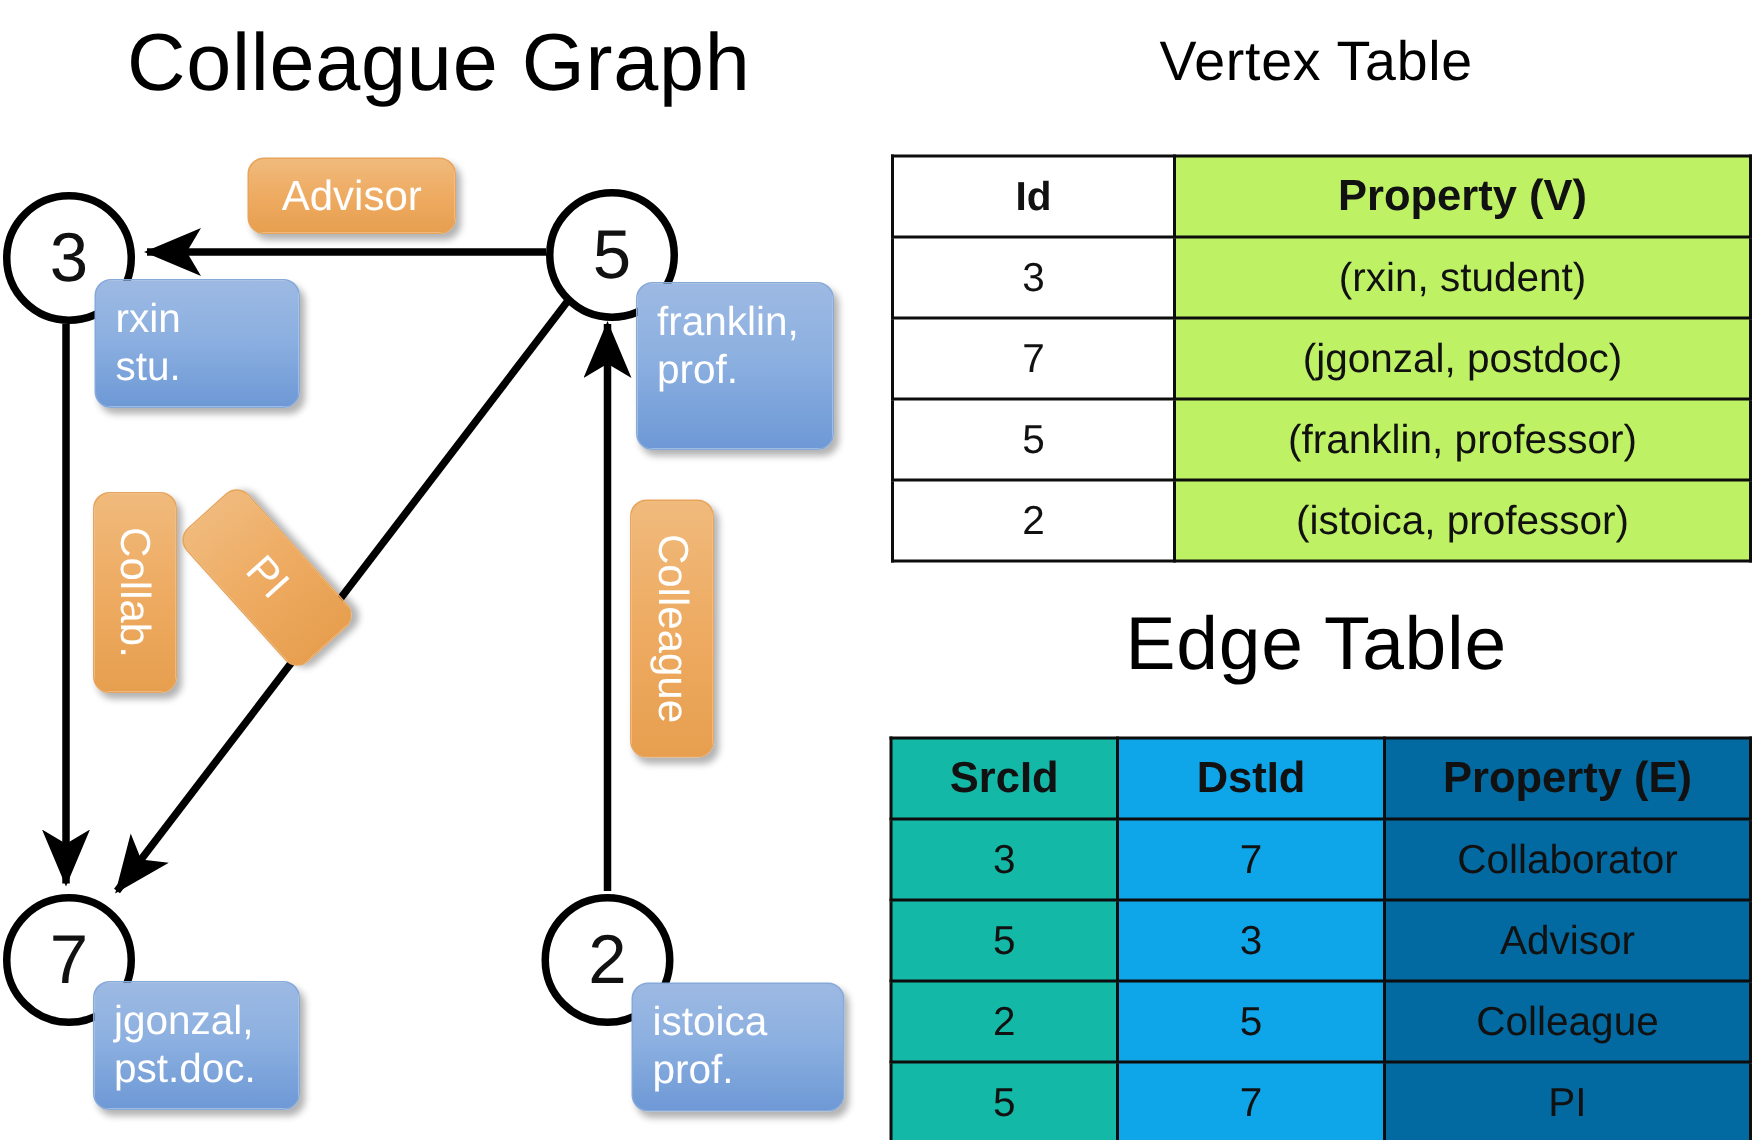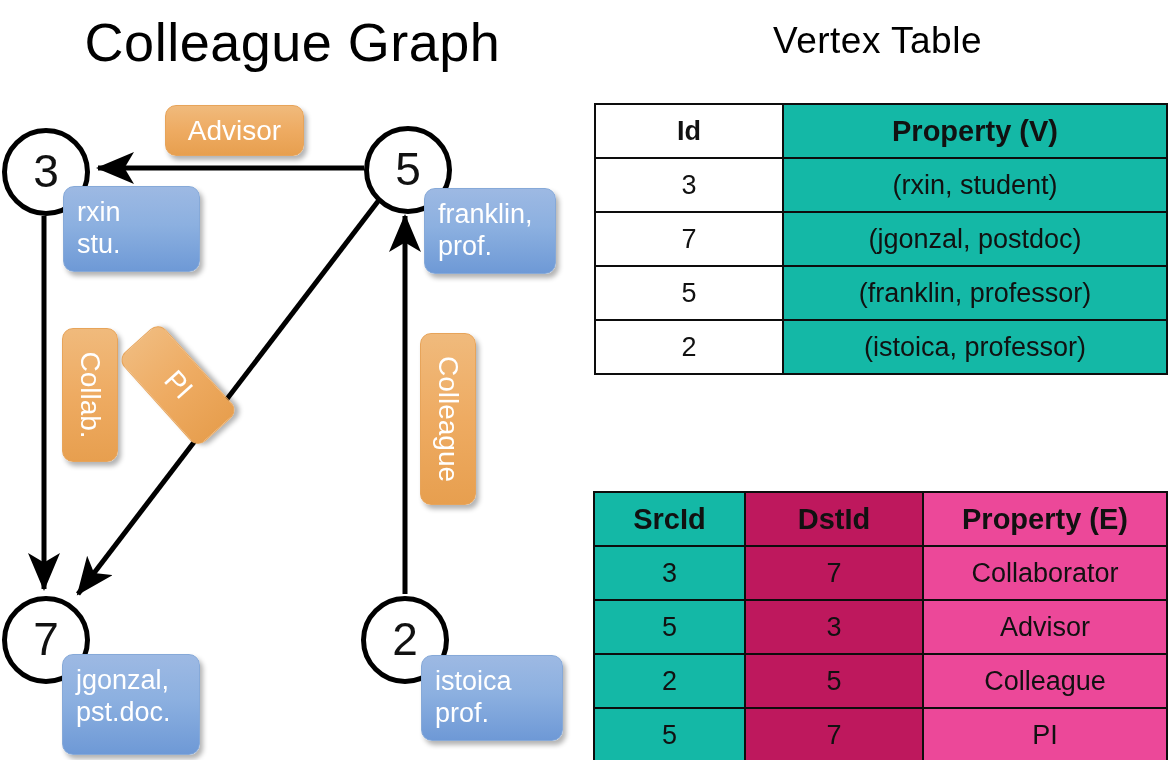--- a/index.html
+++ b/index.html
@@ -144,47 +144,48 @@
   #vertex-table {
     left: 594px;
     top: 103px;
     width: 574px;
   }
   #vertex-table th, #vertex-table td {
     height: 52px;
     font-size: 27px;
   }
   #vertex-table .col-id { width: 186px; background: #ffffff; }
-  #vertex-table .col-prop { background: #14b8a6; }
+  #vertex-table .col-prop { background: #bef264; }
   #vertex-table th.col-prop { font-size: 29px; }
 
   #edge-table {
     left: 593px;
     top: 491px;
     width: 575px;
   }
   #edge-table th, #edge-table td {
     height: 52px;
     font-size: 27px;
   }
   #edge-table .col-src { width: 149px; background: #14b8a6; }
-  #edge-table .col-dst { width: 176px; background: #be185d; }
-  #edge-table .col-prop { background: #ec4899; }
+  #edge-table .col-dst { width: 176px; background: #0ea5e9; }
+  #edge-table .col-prop { background: #0369a1; }
   #edge-table th.col-prop { font-size: 29px; }
   #edge-table th.col-src, #edge-table th.col-dst { font-size: 29px; }
 </style>
 </head>
 <body>
 
 <div class="stage">
 
   <div class="title" id="title-property-graph">Colleague Graph</div>
 
   <div class="title" id="title-vertex-table">Vertex Table</div>
 
+  <div class="title" id="title-edge-table">Edge Table</div>
 
   <div id="graph-panel">
 
     <svg id="graph-edges" viewBox="0 0 585 760">
       <defs>
         <marker id="arrowhead" markerWidth="9" markerHeight="9" refX="7.2" refY="3.2" orient="auto" markerUnits="strokeWidth">
           <path d="M0,0 L7.6,3.2 L0,6.4 L1.9,3.2 Z" fill="#000000"></path>
         </marker>
       </defs>
 
@@ -207,25 +208,25 @@
       <span>7</span>
     </div>
     <div class="vertex-circle" style="left:361px; top:596px; width:88px; height:88px;">
       <span>2</span>
     </div>
 
     <div class="prop-box blue" style="left:63px; top:186px; width:137px; height:86px;">
       <div>rxin</div>
       <div>stu.</div>
     </div>
-    <div class="prop-box blue" style="left:424px; top:188px; width:132px; height:86px;border-radius:11px;">
+    <div class="prop-box blue" style="left:424px; top:188px; width:132px; height:112px;border-radius:11px;">
       <div>franklin,</div>
       <div>prof.</div>
     </div>
-    <div class="prop-box blue" style="left:62px; top:654px; width:138px; height:101px;">
+    <div class="prop-box blue" style="left:62px; top:654px; width:138px; height:86px;">
       <div>jgonzal,</div>
       <div>pst.doc.</div>
     </div>
     <div class="prop-box blue" style="left:421px; top:655px; width:142px; height:86px;">
       <div>istoica</div>
       <div>prof.</div>
     </div>
 
     <div class="label-box" style="left:165px; top:105px; width:139px; height:51px; font-size:28px;">
       <span class="txt">Advisor</span>

